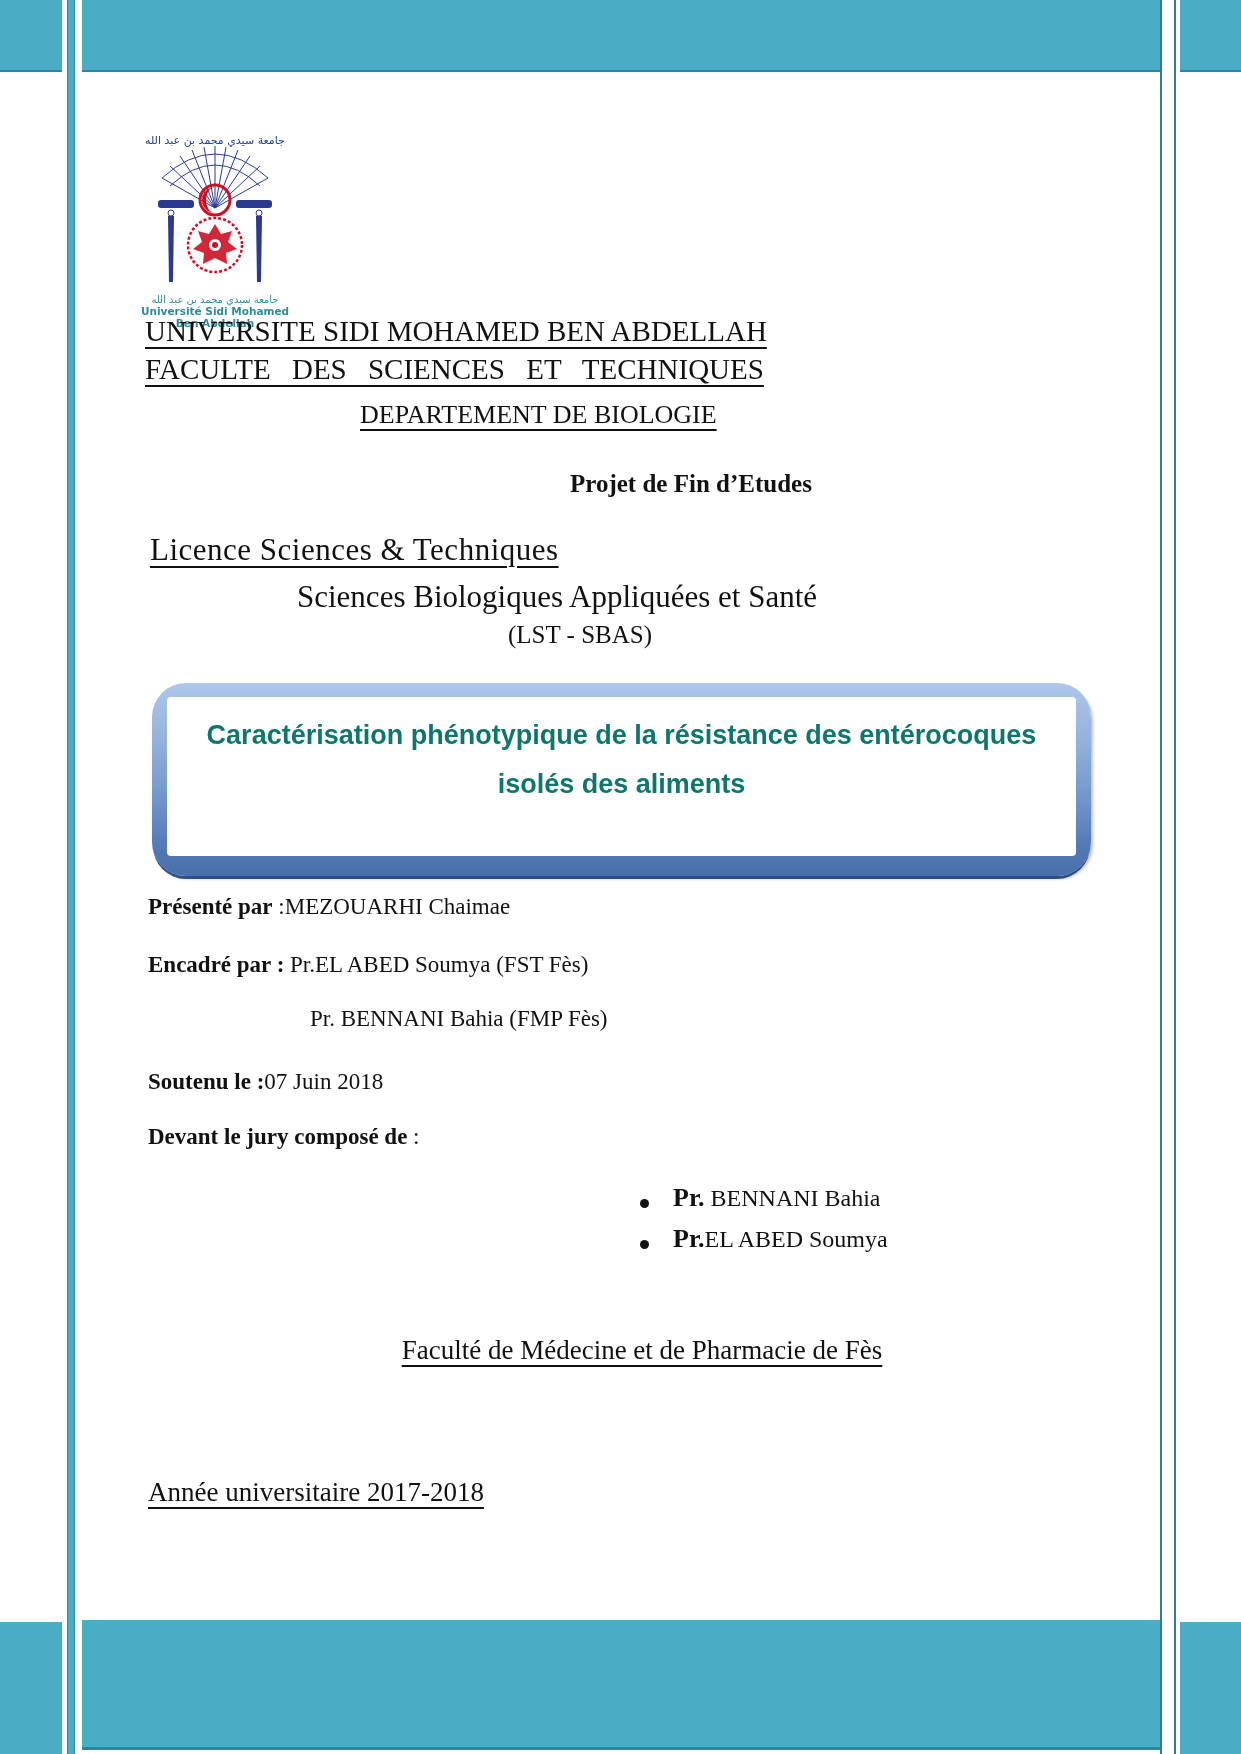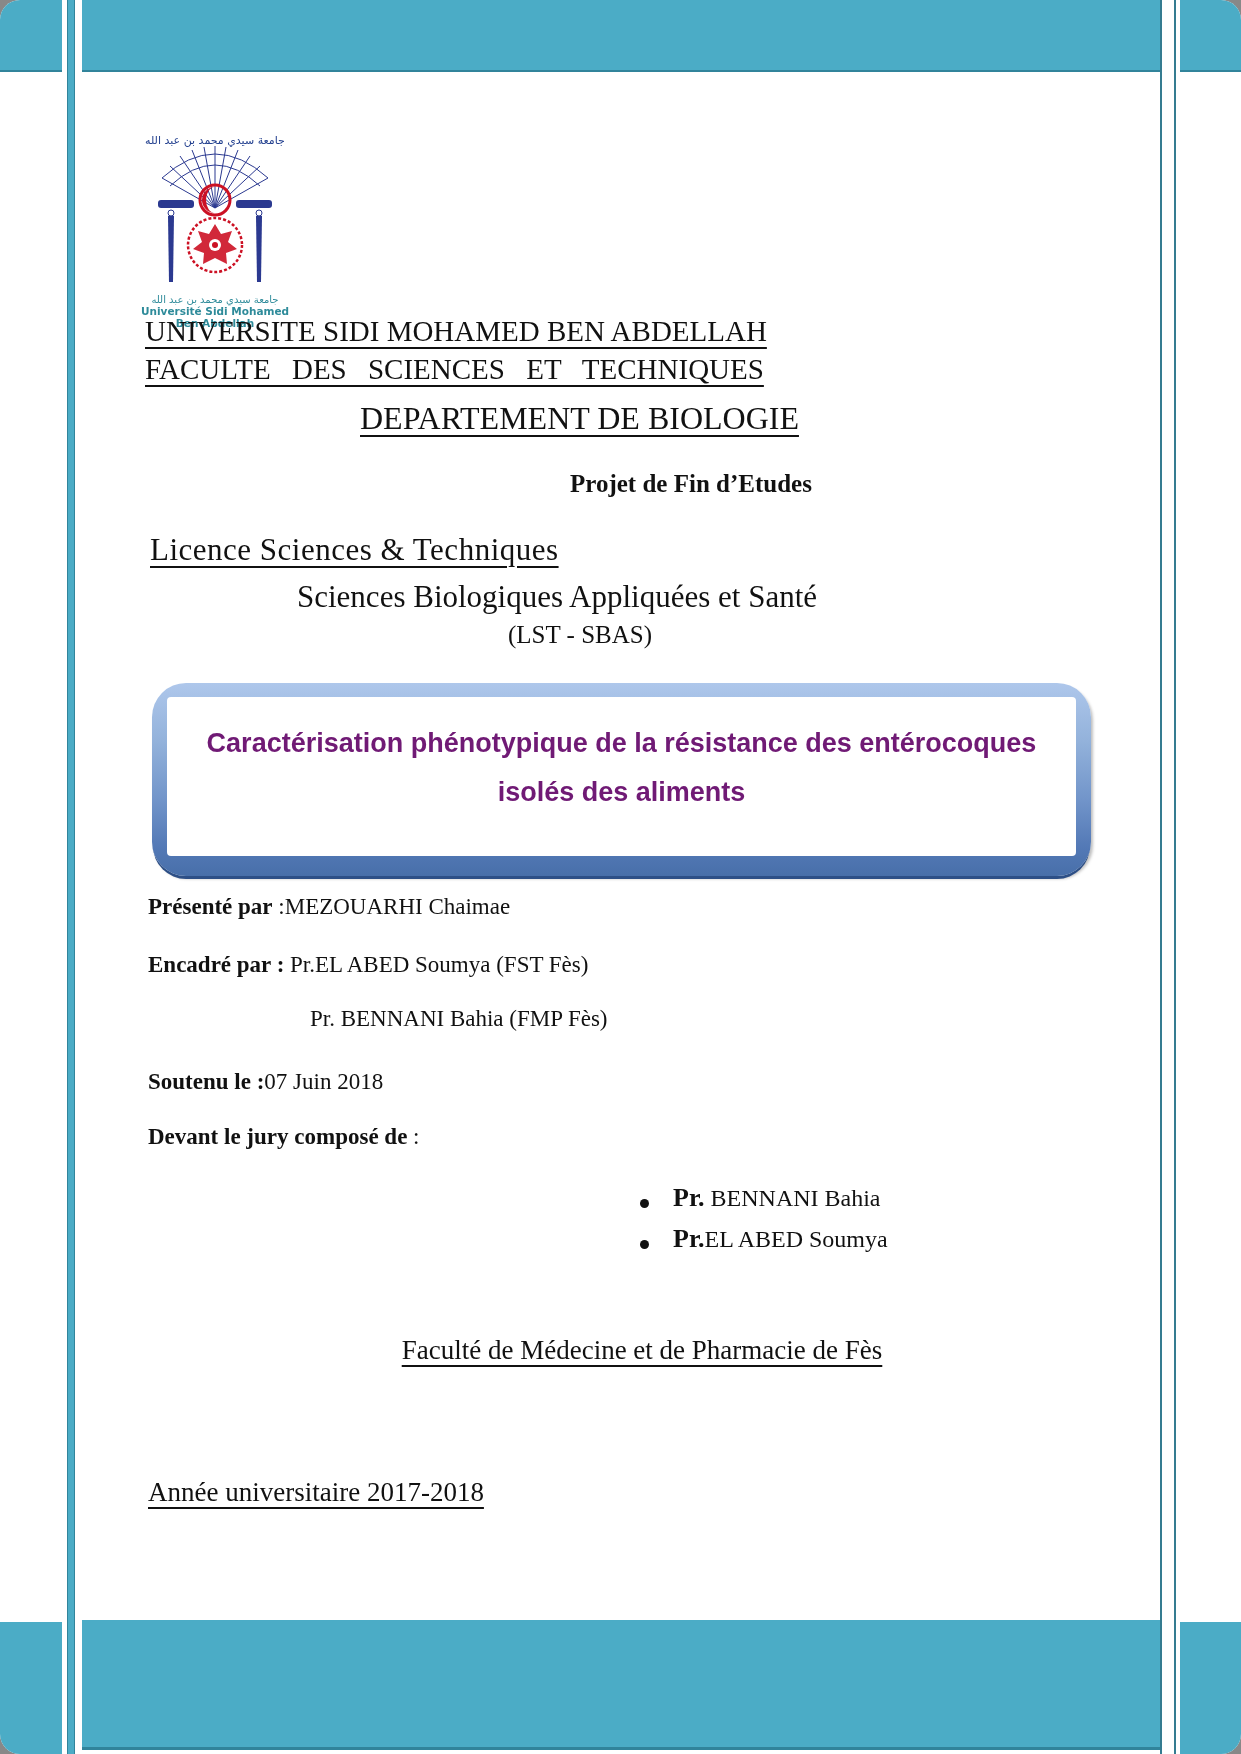--- a/index.html
+++ b/index.html
@@ -4,21 +4,20 @@
 <style>
   html,body{margin:0;padding:0;background:#888;}
   .page{
     position:relative;
     width:1241px;height:1754px;
     background:#ffffff;
     margin:0 auto;
     overflow:hidden;
     font-family:"Liberation Serif", serif;
     color:#111;
-    border-radius:20px;
   }
   
   .bar{position:absolute;background:#4BACC6;}
   .bar-top-left   {left:0;   top:0;    width:62px;  height:70px; border-bottom:2px solid #31849B;}
   .bar-top        {left:82px;top:0;    width:1078px;height:70px; border-bottom:2px solid #31849B; border-right:2px solid #31849B;}
   .bar-top-right  {left:1180px;top:0;  width:61px;  height:70px; border-bottom:2px solid #31849B;}
   .vline-left     {left:67px;top:0;    width:6px;   height:1754px; border-left:1px solid #31849B; border-right:1px solid #31849B;}
   .vline-right-a  {left:1160px;top:0;  width:2px;   height:1754px; background:#357C91;}
   .vline-right-b  {left:1174px;top:0;  width:2px;   height:1754px; background:#357C91;}
   .bar-bottom-left {left:0;   top:1622px;width:62px;  height:132px;}
@@ -28,43 +27,43 @@
   
   .logo-wrap{position:absolute;left:140px;top:130px;width:150px;text-align:center;}
   .logo-ar {font-family:"DejaVu Sans",sans-serif;font-size:10px;color:#2E8B9A;letter-spacing:1px;margin-top:2px;}
   .logo-fr {font-family:"DejaVu Sans",sans-serif;font-size:10.5px;font-weight:700;color:#2E8B9A;}
 
   
   .t{position:absolute;white-space:nowrap;}
   .u{text-decoration:underline;text-decoration-thickness:2px;text-underline-offset:6px;}
   .h-univ  {left:145px;top:315px;font-size:29px;}
   .h-fac   {left:145px;top:353px;font-size:29px;word-spacing:14px;}
-  .h-dep   {left:360px;top:400px;font-size:32px;}
+  .h-dep   {left:360px;top:400px;font-size:26px;}
   .h-projet{left:570px;top:470px;font-size:25px;font-weight:700;}
   .h-lic   {left:150px;top:532px;font-size:31px;letter-spacing:0.5px;}
   .h-sbas  {left:297px;top:579px;font-size:31px;}
   .h-lst   {left:508px;top:621px;font-size:25px;}
 
   
   .title-box{
     position:absolute;left:152px;top:683px;width:939px;height:193px;
     box-sizing:border-box;
     border-radius:34px;
     background:linear-gradient(180deg,#aec7eb 0%,#93b2db 30%,#7295ca 60%,#5379b6 85%,#486fa9 100%);
     padding:14px 15px 20px 15px;
     box-shadow:0 4px 0 -1px #2D4F86, 2px 3px 3px rgba(0,0,0,0.25);
   }
   .title-inner{
     width:100%;height:100%;
     box-sizing:border-box;
     background:#ffffff;border-radius:4px;
     text-align:center;
-    padding-top:22px;
+    padding-top:14px;
     font-family:"Liberation Sans",sans-serif;
-    font-weight:700;font-size:27px;color:#701a75;
+    font-weight:700;font-size:27px;color:#0f766e;
     line-height:49px;
   }
 
   
   .line{position:absolute;font-size:23px;white-space:nowrap;}
   .line b{font-weight:700;}
   .l-presente {left:148px;top:894px;}
   .l-encadre  {left:148px;top:952px;}
   .l-encadre2 {left:310px;top:1006px;}
   .l-soutenu  {left:148px;top:1069px;}

